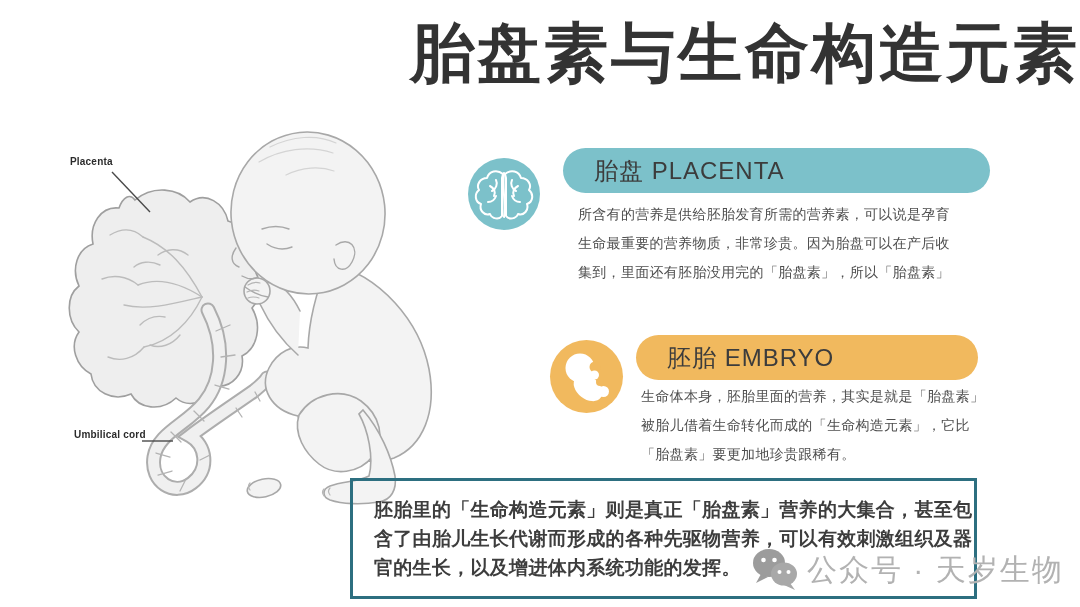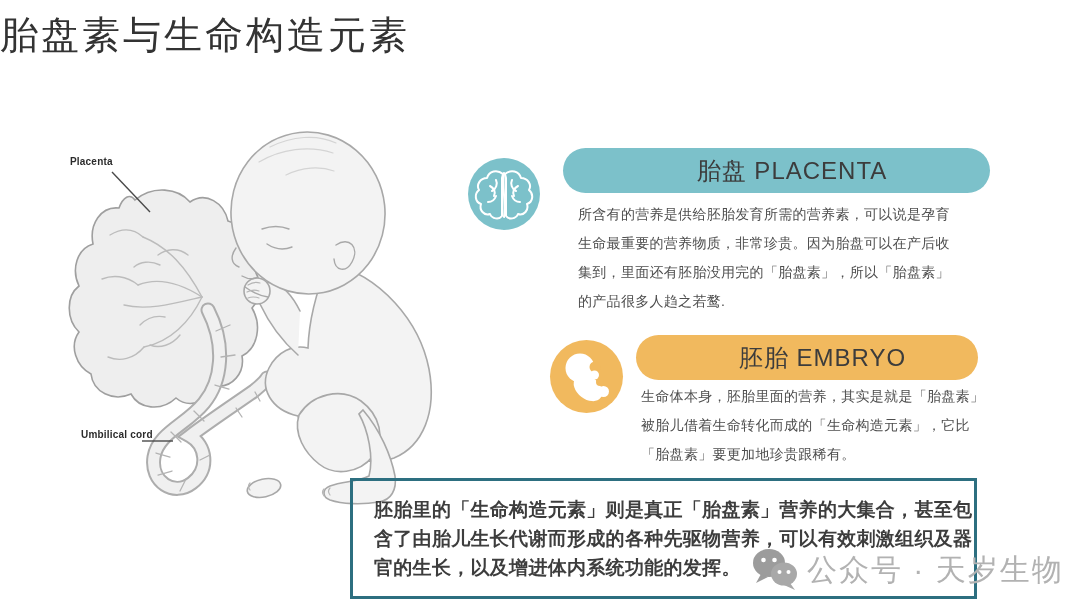--- a/index.html
+++ b/index.html
@@ -2,40 +2,40 @@
 <html><head>
 <meta charset="utf-8">
 <style>
   html,body{margin:0;padding:0;background:#888;}
   .slide{
     position:relative; width:1080px; height:607px; background:#ffffff;
     overflow:hidden; font-family:"Liberation Sans", sans-serif;
     margin:0 auto;
   }
   .title{
-    position:absolute; top:10px; left:0; width:1080px; text-align:left;
-    font-size:38px; font-weight:normal; color:#333333; letter-spacing:3px;
+    position:absolute; top:10px; left:0; width:1080px; text-align:right;
+    font-size:64px; font-weight:bold; color:#333333; letter-spacing:3px;
     white-space:nowrap;
   }
   
   .illus{ position:absolute; left:40px; top:105px; width:400px; height:430px; }
   .illus-label{
     position:absolute; font-size:10px; font-weight:bold; color:#2b2b2b;
     white-space:nowrap; letter-spacing:.2px;
   }
   .label-placenta{ left:70px; top:156px; }
-  .label-umbilical{ left:74px; top:429px;margin-left:7px; }
+  .label-umbilical{ left:74px; top:429px; }
   
   .icon-circle{ position:absolute; border-radius:50%; display:flex; align-items:center; justify-content:center; }
   .circle-teal{ left:468px; top:158px; width:72px; height:72px; }
   .circle-orange{ left:550px; top:340px; width:73px; height:73px; }
   .pill{
     position:absolute; border-radius:26px; color:#3c3c3c;
     font-size:24px; letter-spacing:1px; white-space:nowrap;
-    display:flex; align-items:center; padding-left:31px; box-sizing:border-box;justify-content:center;
+    display:flex; align-items:center; padding-left:31px; box-sizing:border-box;
   }
   .pill-teal{ left:563px; top:148px; width:427px; height:45px; }
   .pill-orange{ left:636px; top:335px; width:342px; height:45px; }
   .para{
     position:absolute; color:#4e4e4e; font-size:14px; line-height:29px;
     letter-spacing:.3px;
   }
   .para div{ white-space:nowrap; }
   .para-placenta{ left:578px; top:200px; width:452px; }
   .para-embryo{ left:641px; top:382px; width:400px; }
@@ -169,21 +169,20 @@
       </g>
     </svg>
   </div>
   <div class="pill pill-teal" style="background: rgb(124, 193, 202);">
     <span>胎盘 PLACENTA</span>
   </div>
   <div class="para para-placenta">
       <div class="line">所含有的营养是供给胚胎发育所需的营养素，可以说是孕育</div>
       <div class="line">生命最重要的营养物质，非常珍贵。因为胎盘可以在产后收</div>
       <div class="line">集到，里面还有胚胎没用完的「胎盘素」，所以「胎盘素」</div>
-      <div class="line">的产品很多人趋之若鹜.</div>
     </div>
 
   <div class="icon-circle circle-orange" style="background: rgb(241, 185, 94);">
     <svg viewBox="0 0 73 73" width="73" height="73">
       <circle cx="30" cy="28" r="14.5" fill="#ffffff"></circle>
       <ellipse cx="38" cy="48" rx="16" ry="11" transform="rotate(38 38 48)" fill="#ffffff"></ellipse>
       <circle cx="45" cy="27" r="5.5" fill="#f1b95e"></circle>
       <circle cx="50" cy="42" r="4" fill="#f1b95e"></circle>
       <circle cx="44.5" cy="35" r="4.5" fill="#ffffff"></circle>
       <circle cx="53.5" cy="51.5" r="5.5" fill="#ffffff"></circle>

